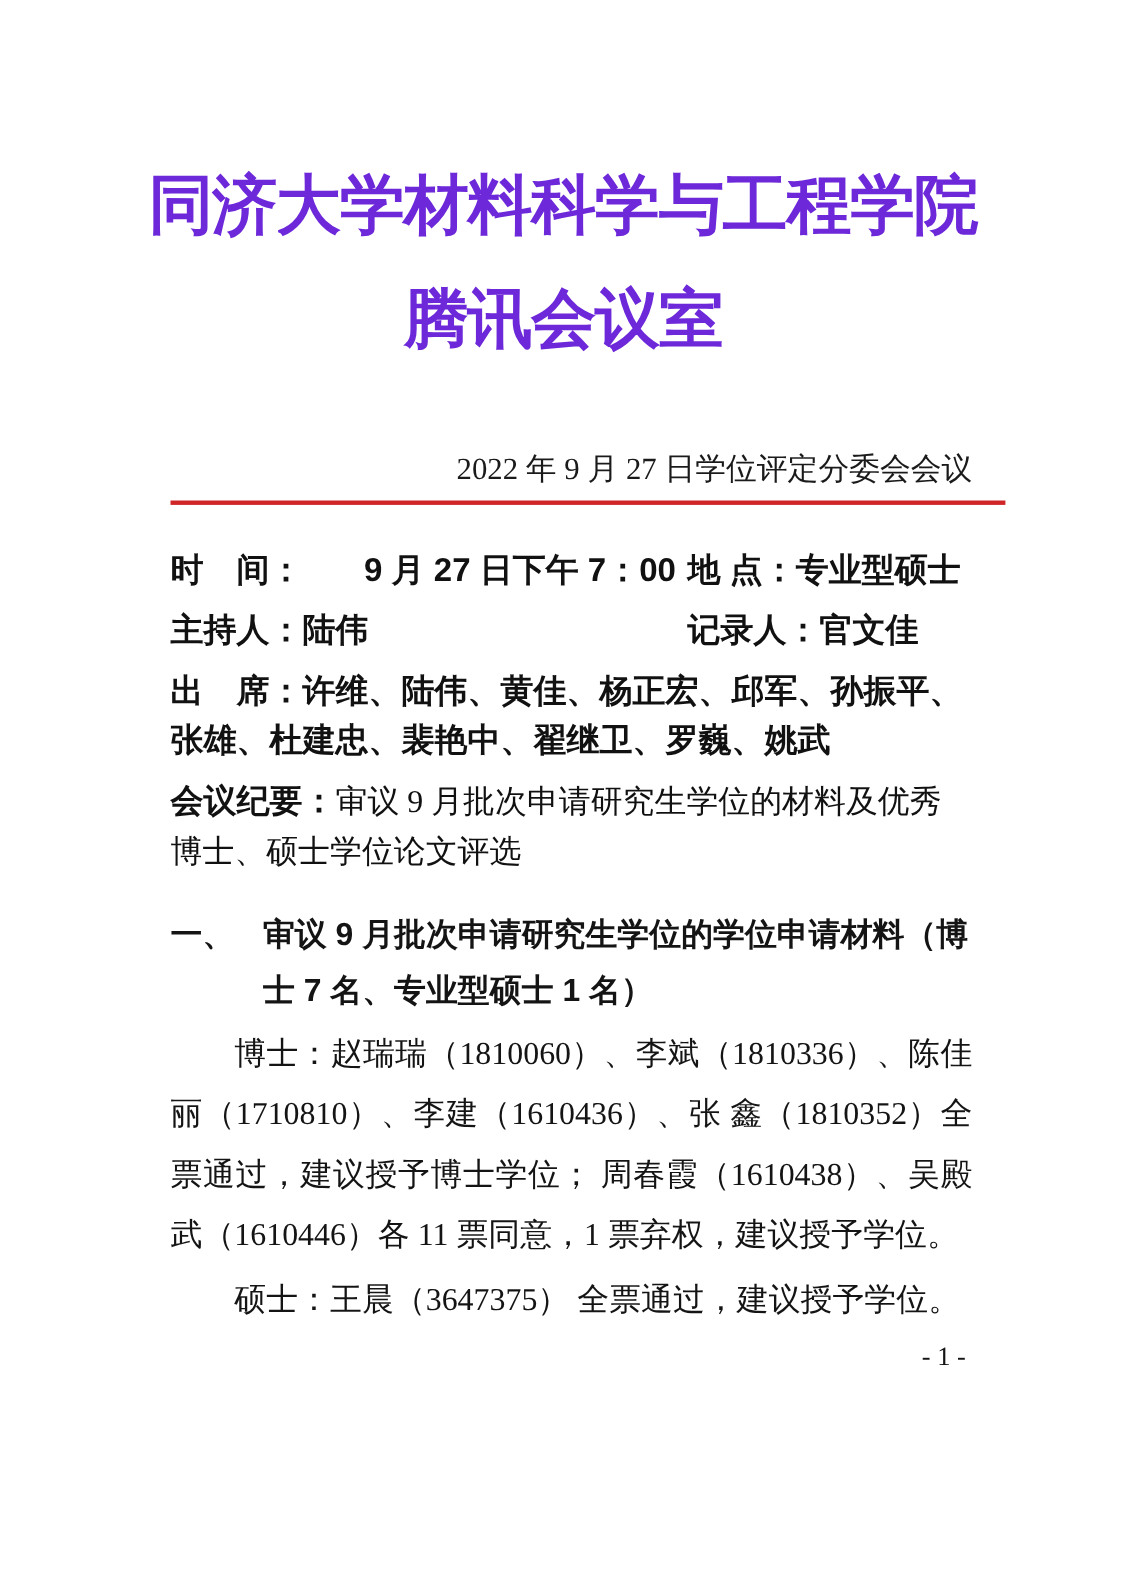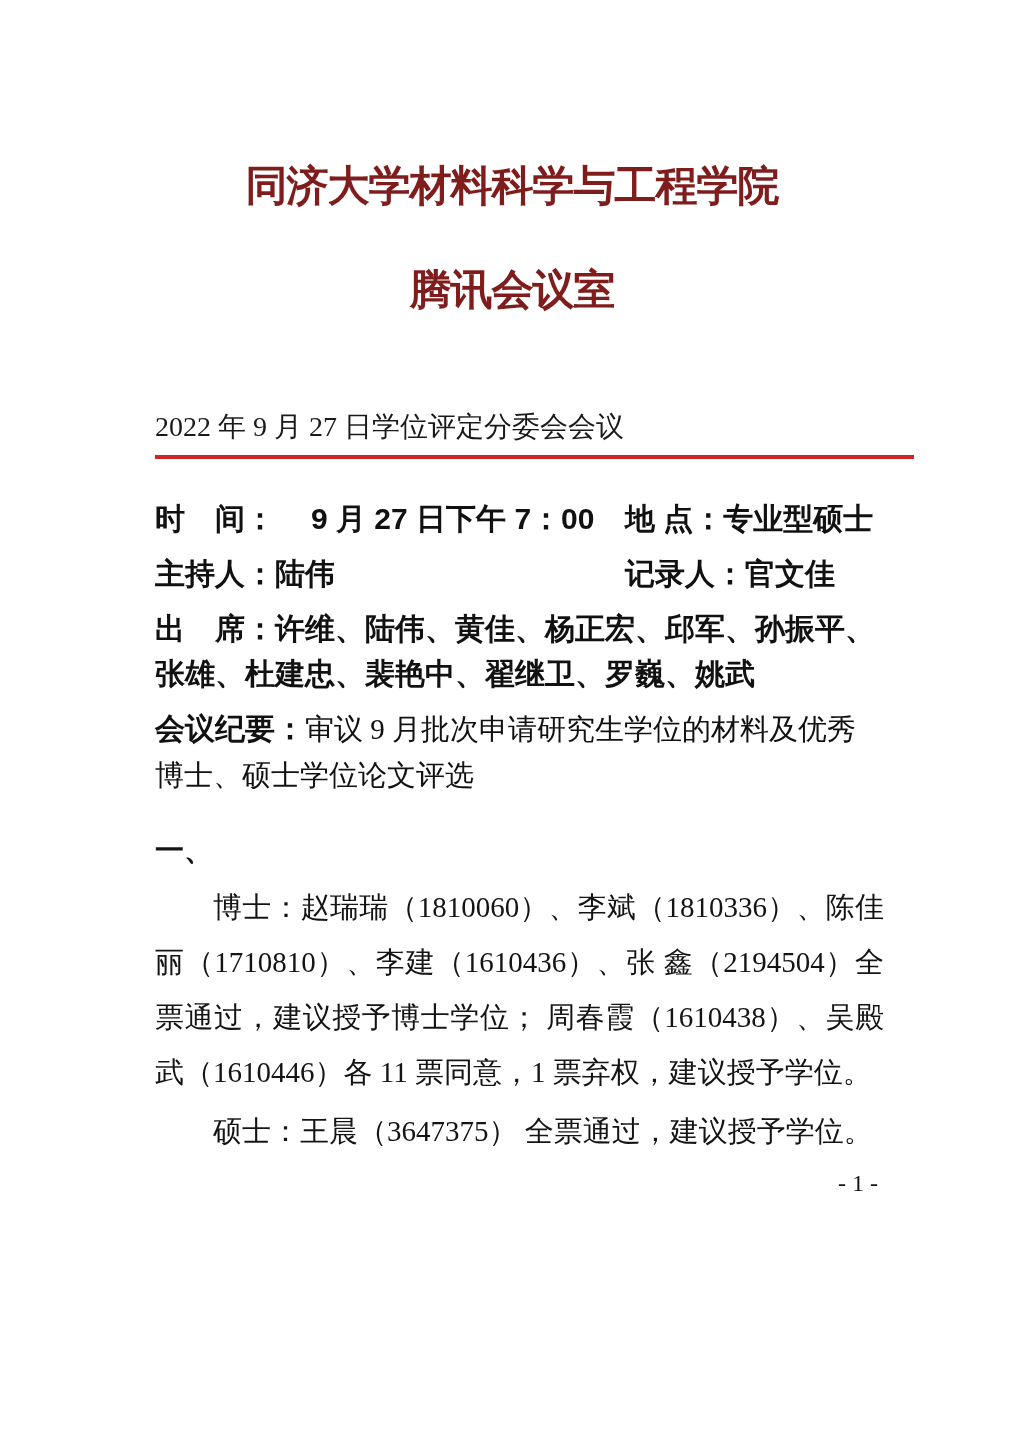--- a/index.html
+++ b/index.html
@@ -11,55 +11,56 @@
     overflow: hidden;
   }
   .page { position: relative; width: 1024px; height: 1448px; background: #ffffff; }
 
   
   .doc-title {
     margin: 134px 0 0 0;
     text-align: center;
     font-family: "Liberation Sans", "DejaVu Sans", sans-serif;
     font-weight: bold;
-    color: #7f1d1d;
-    font-size: 42px;
+    color: #6d28d9;
+    font-size: 59px;
     line-height: 104px;
     letter-spacing: -1px;
   }
   .doc-title .title-line { display: block; }
 
   .content { margin: 0 140px 0 155px; }
 
   .subtitle {
     margin-top: 70px;
     font-size: 28px;
     line-height: 30px;
     color: #1a1a1a;
+    text-align: right;
   }
 
   .red-rule {
     margin-top: 13px;
     margin-right: -30px;
     height: 4px;
     background: #cf2526;
   }
 
   
   .info {
     margin-top: 37px;
     font-family: "Liberation Sans", "DejaVu Sans", sans-serif;
     font-weight: bold;
     font-size: 30px;
     color: #111;
   }
   .info-row { display: flex; line-height: 45px; margin-bottom: 10px; }
   .info-cell-left { width: 470px; flex: none; }
   .info-cell-right { flex: 1; }
-  .val-gap { margin-left: 36px; }
+  .val-gap { margin-left: 56px; }
   .info-block { line-height: 45px; margin-bottom: 10px; }
 
   
   .agenda {
     margin-top: 6px;
     font-size: 30px;
     line-height: 45px;
   }
   .agenda .agenda-label {
     font-family: "Liberation Sans", "DejaVu Sans", sans-serif;
@@ -143,22 +144,23 @@
 
 
       <div class="agenda">
         <span class="agenda-label">会议纪要：</span><span class="agenda-value">审议 9 月批次申请研究生学位的材料及优秀博士、硕士学位论文评选</span>
       </div>
 
     </div>
 
     <div class="section-heading">
       <span class="marker">一、</span>
+      <span class="heading-text">审议 9 月批次申请研究生学位的学位申请材料（博士 7 名、专业型硕士 1 名）</span>
     </div>
 
-    <p class="body-para">博士：赵瑞瑞（1810060）、李斌（1810336）、陈佳丽（1710810）、李建（1610436）、张 鑫（2194504）全票通过，建议授予博士学位； 周春霞（1610438）、吴殿武（1610446）各 11 票同意，1 票弃权，建议授予学位。</p>
+    <p class="body-para">博士：赵瑞瑞（1810060）、李斌（1810336）、陈佳丽（1710810）、李建（1610436）、张 鑫（1810352）全票通过，建议授予博士学位； 周春霞（1610438）、吴殿武（1610446）各 11 票同意，1 票弃权，建议授予学位。</p>
 
     <p class="body-para">硕士：王晨（3647375） 全票通过，建议授予学位。</p>
 
     <div class="page-number">- 1 -</div>
 
   </div>
 </div>
 
 </body></html>

